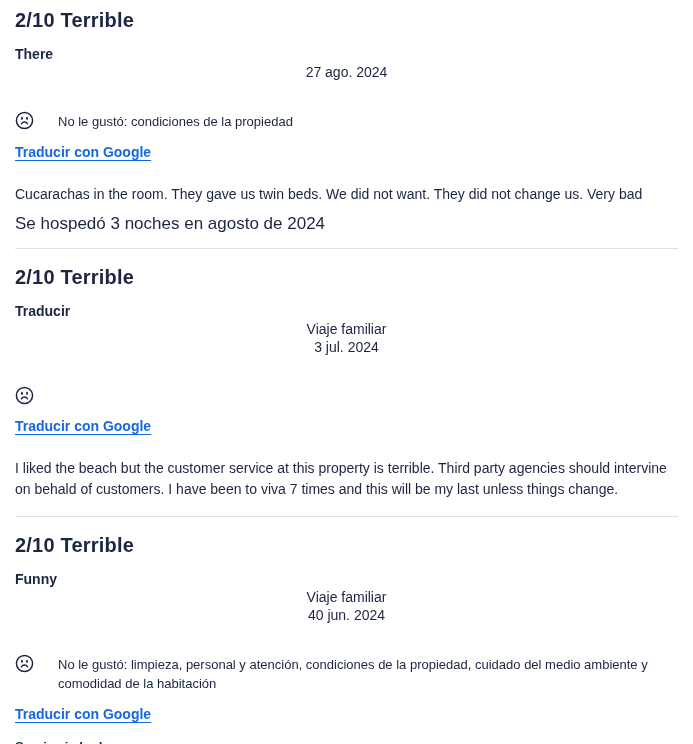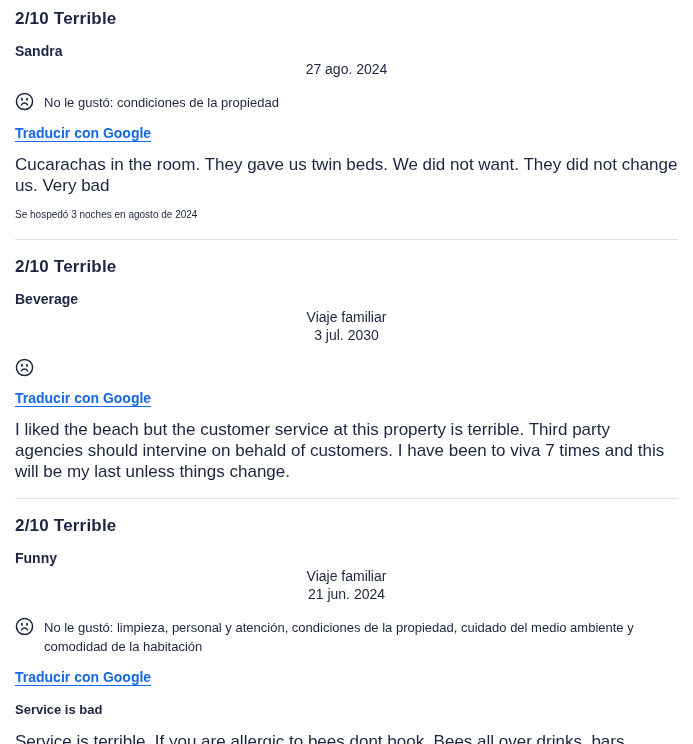--- a/index.html
+++ b/index.html
@@ -7,42 +7,42 @@
   body {
     width: 693px;
     height: 744px;
     font-family: "Liberation Sans", sans-serif;
     color: #1c2541;
     overflow: hidden;
   }
   .reviews-list { padding: 9px 15px 4px 15px; }
   .review-card { }
   .rating-title {
-    font-size: 17px;
+    font-size: 20px;
     font-weight: 700;
     letter-spacing: 0.2px;
     color: #1c2541;
     margin-bottom: 13px;
   }
   .reviewer-name {
     font-size: 14px;
     font-weight: 700;
     line-height: 18px;
   }
   .trip-type, .review-date {
     font-size: 14px;
     font-weight: 400;
     line-height: 18px;
     text-align: center;
   }
   .dislike-row {
     display: flex;
     align-items: flex-start;
-    gap: 10px;
-    margin-top: 14px;
+    gap: 24px;
+    margin-top: 30px;
   }
   .dislike-icon-wrap { flex: 0 0 auto; margin-top: 0px; display: inline-flex; }
   .dislike-text {
     font-size: 13px;
     line-height: 19px;
     padding-top: 1px;
   }
   .translate-link {
     display: inline-block;
     margin-top: 13px;
@@ -53,44 +53,44 @@
     text-underline-offset: 3px;
     cursor: pointer;
   }
   .review-title {
     margin-top: 14px;
     font-size: 13px;
     font-weight: 700;
     line-height: 19px;
   }
   .review-body {
-    margin-top: 12px;
-    font-size: 17px;
+    margin-top: 23px;
+    font-size: 14px;
     font-weight: 400;
     line-height: 21px;
   }
   .stay-info {
     margin-top: 11px;
-    font-size: 10px;
+    font-size: 17px;
     line-height: 16px;
   }
   .divider {
     border: none;
     border-top: 1px solid #dfe2e7;
     margin: 16px 0 17px 0;
   }
 </style>
 </head>
 <body>
 
 <div class="reviews-list">
 
   <article class="review-card">
     <h3 class="rating-title">2/10 Terrible</h3>
-    <div class="reviewer-name">Sandra</div>
+    <div class="reviewer-name">There</div>
     
     <div class="review-date">27 ago. 2024</div>
     <div class="dislike-row">
       <span class="dislike-icon-wrap">
         <svg width="19" height="19" viewBox="0 0 24 24" fill="none" stroke="#1c2541" stroke-width="1.9">
           <circle cx="12" cy="12" r="10.2"></circle>
           <path d="M8.2 16.2c1-1.5 2.3-2.2 3.8-2.2s2.8.7 3.8 2.2" stroke-linecap="round"></path>
           <line x1="8.8" y1="8.4" x2="8.8" y2="10.1" stroke-linecap="round" stroke-width="2.2"></line>
           <line x1="15.2" y1="8.4" x2="15.2" y2="10.1" stroke-linecap="round" stroke-width="2.2"></line>
         </svg>
@@ -100,23 +100,23 @@
     <a class="translate-link" href="#">Traducir con Google</a>
     
     <div class="review-body">Cucarachas in the room. They gave us twin beds. We did not want. They did not change us. Very bad</div>
     <div class="stay-info">Se hospedó 3 noches en agosto de 2024</div>
   </article>
 
   <hr class="divider">
 
   <article class="review-card">
     <h3 class="rating-title">2/10 Terrible</h3>
-    <div class="reviewer-name">Beverage</div>
+    <div class="reviewer-name">Traducir</div>
     <div class="trip-type">Viaje familiar</div>
-    <div class="review-date">3 jul. 2030</div>
+    <div class="review-date">3 jul. 2024</div>
     <div class="dislike-row">
       <span class="dislike-icon-wrap">
         <svg width="19" height="19" viewBox="0 0 24 24" fill="none" stroke="#1c2541" stroke-width="1.9">
           <circle cx="12" cy="12" r="10.2"></circle>
           <path d="M8.2 16.2c1-1.5 2.3-2.2 3.8-2.2s2.8.7 3.8 2.2" stroke-linecap="round"></path>
           <line x1="8.8" y1="8.4" x2="8.8" y2="10.1" stroke-linecap="round" stroke-width="2.2"></line>
           <line x1="15.2" y1="8.4" x2="15.2" y2="10.1" stroke-linecap="round" stroke-width="2.2"></line>
         </svg>
       </span>
     </div>
@@ -125,21 +125,21 @@
     <div class="review-body">I liked the beach but the customer service at this property is terrible. Third party agencies should intervine on behald of customers. I have been to viva 7 times and this will be my last unless things change.</div>
     
   </article>
 
   <hr class="divider">
 
   <article class="review-card">
     <h3 class="rating-title">2/10 Terrible</h3>
     <div class="reviewer-name">Funny</div>
     <div class="trip-type">Viaje familiar</div>
-    <div class="review-date">21 jun. 2024</div>
+    <div class="review-date">40 jun. 2024</div>
     <div class="dislike-row">
       <span class="dislike-icon-wrap">
         <svg width="19" height="19" viewBox="0 0 24 24" fill="none" stroke="#1c2541" stroke-width="1.9">
           <circle cx="12" cy="12" r="10.2"></circle>
           <path d="M8.2 16.2c1-1.5 2.3-2.2 3.8-2.2s2.8.7 3.8 2.2" stroke-linecap="round"></path>
           <line x1="8.8" y1="8.4" x2="8.8" y2="10.1" stroke-linecap="round" stroke-width="2.2"></line>
           <line x1="15.2" y1="8.4" x2="15.2" y2="10.1" stroke-linecap="round" stroke-width="2.2"></line>
         </svg>
       </span>
       <div class="dislike-text">No le gustó: limpieza, personal y atención, condiciones de la propiedad, cuidado del medio ambiente y comodidad de la habitación</div>

